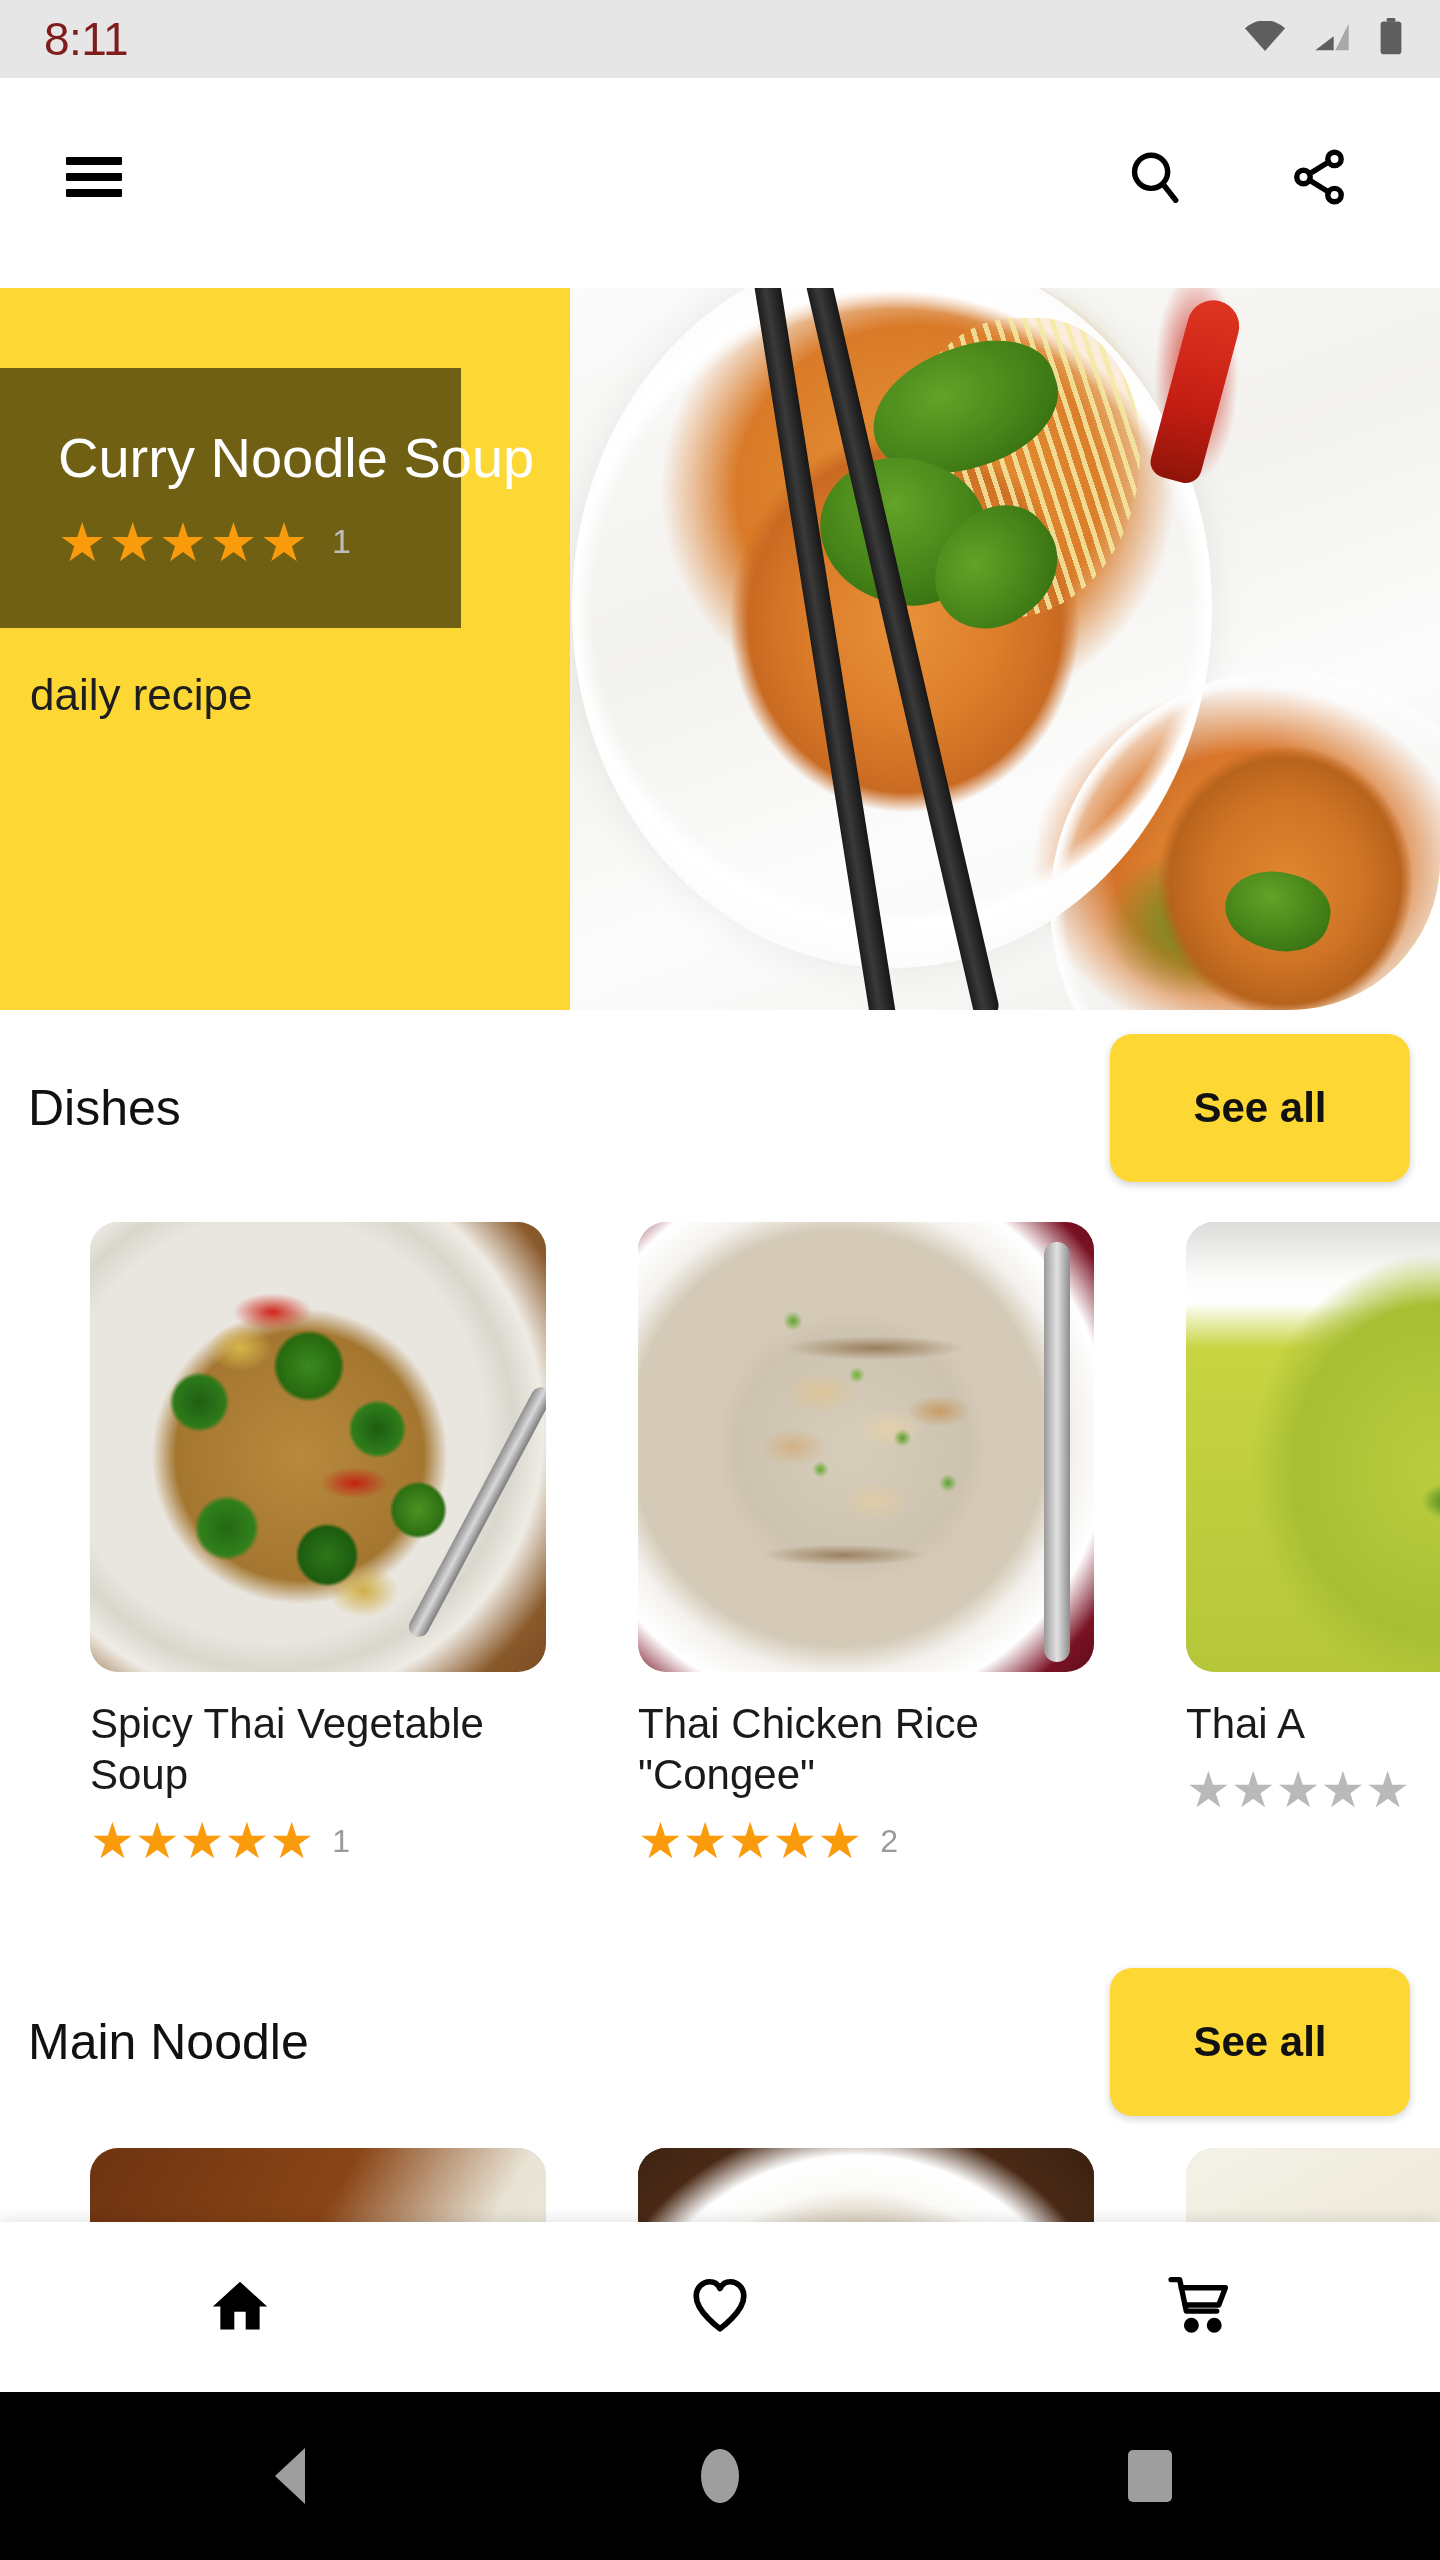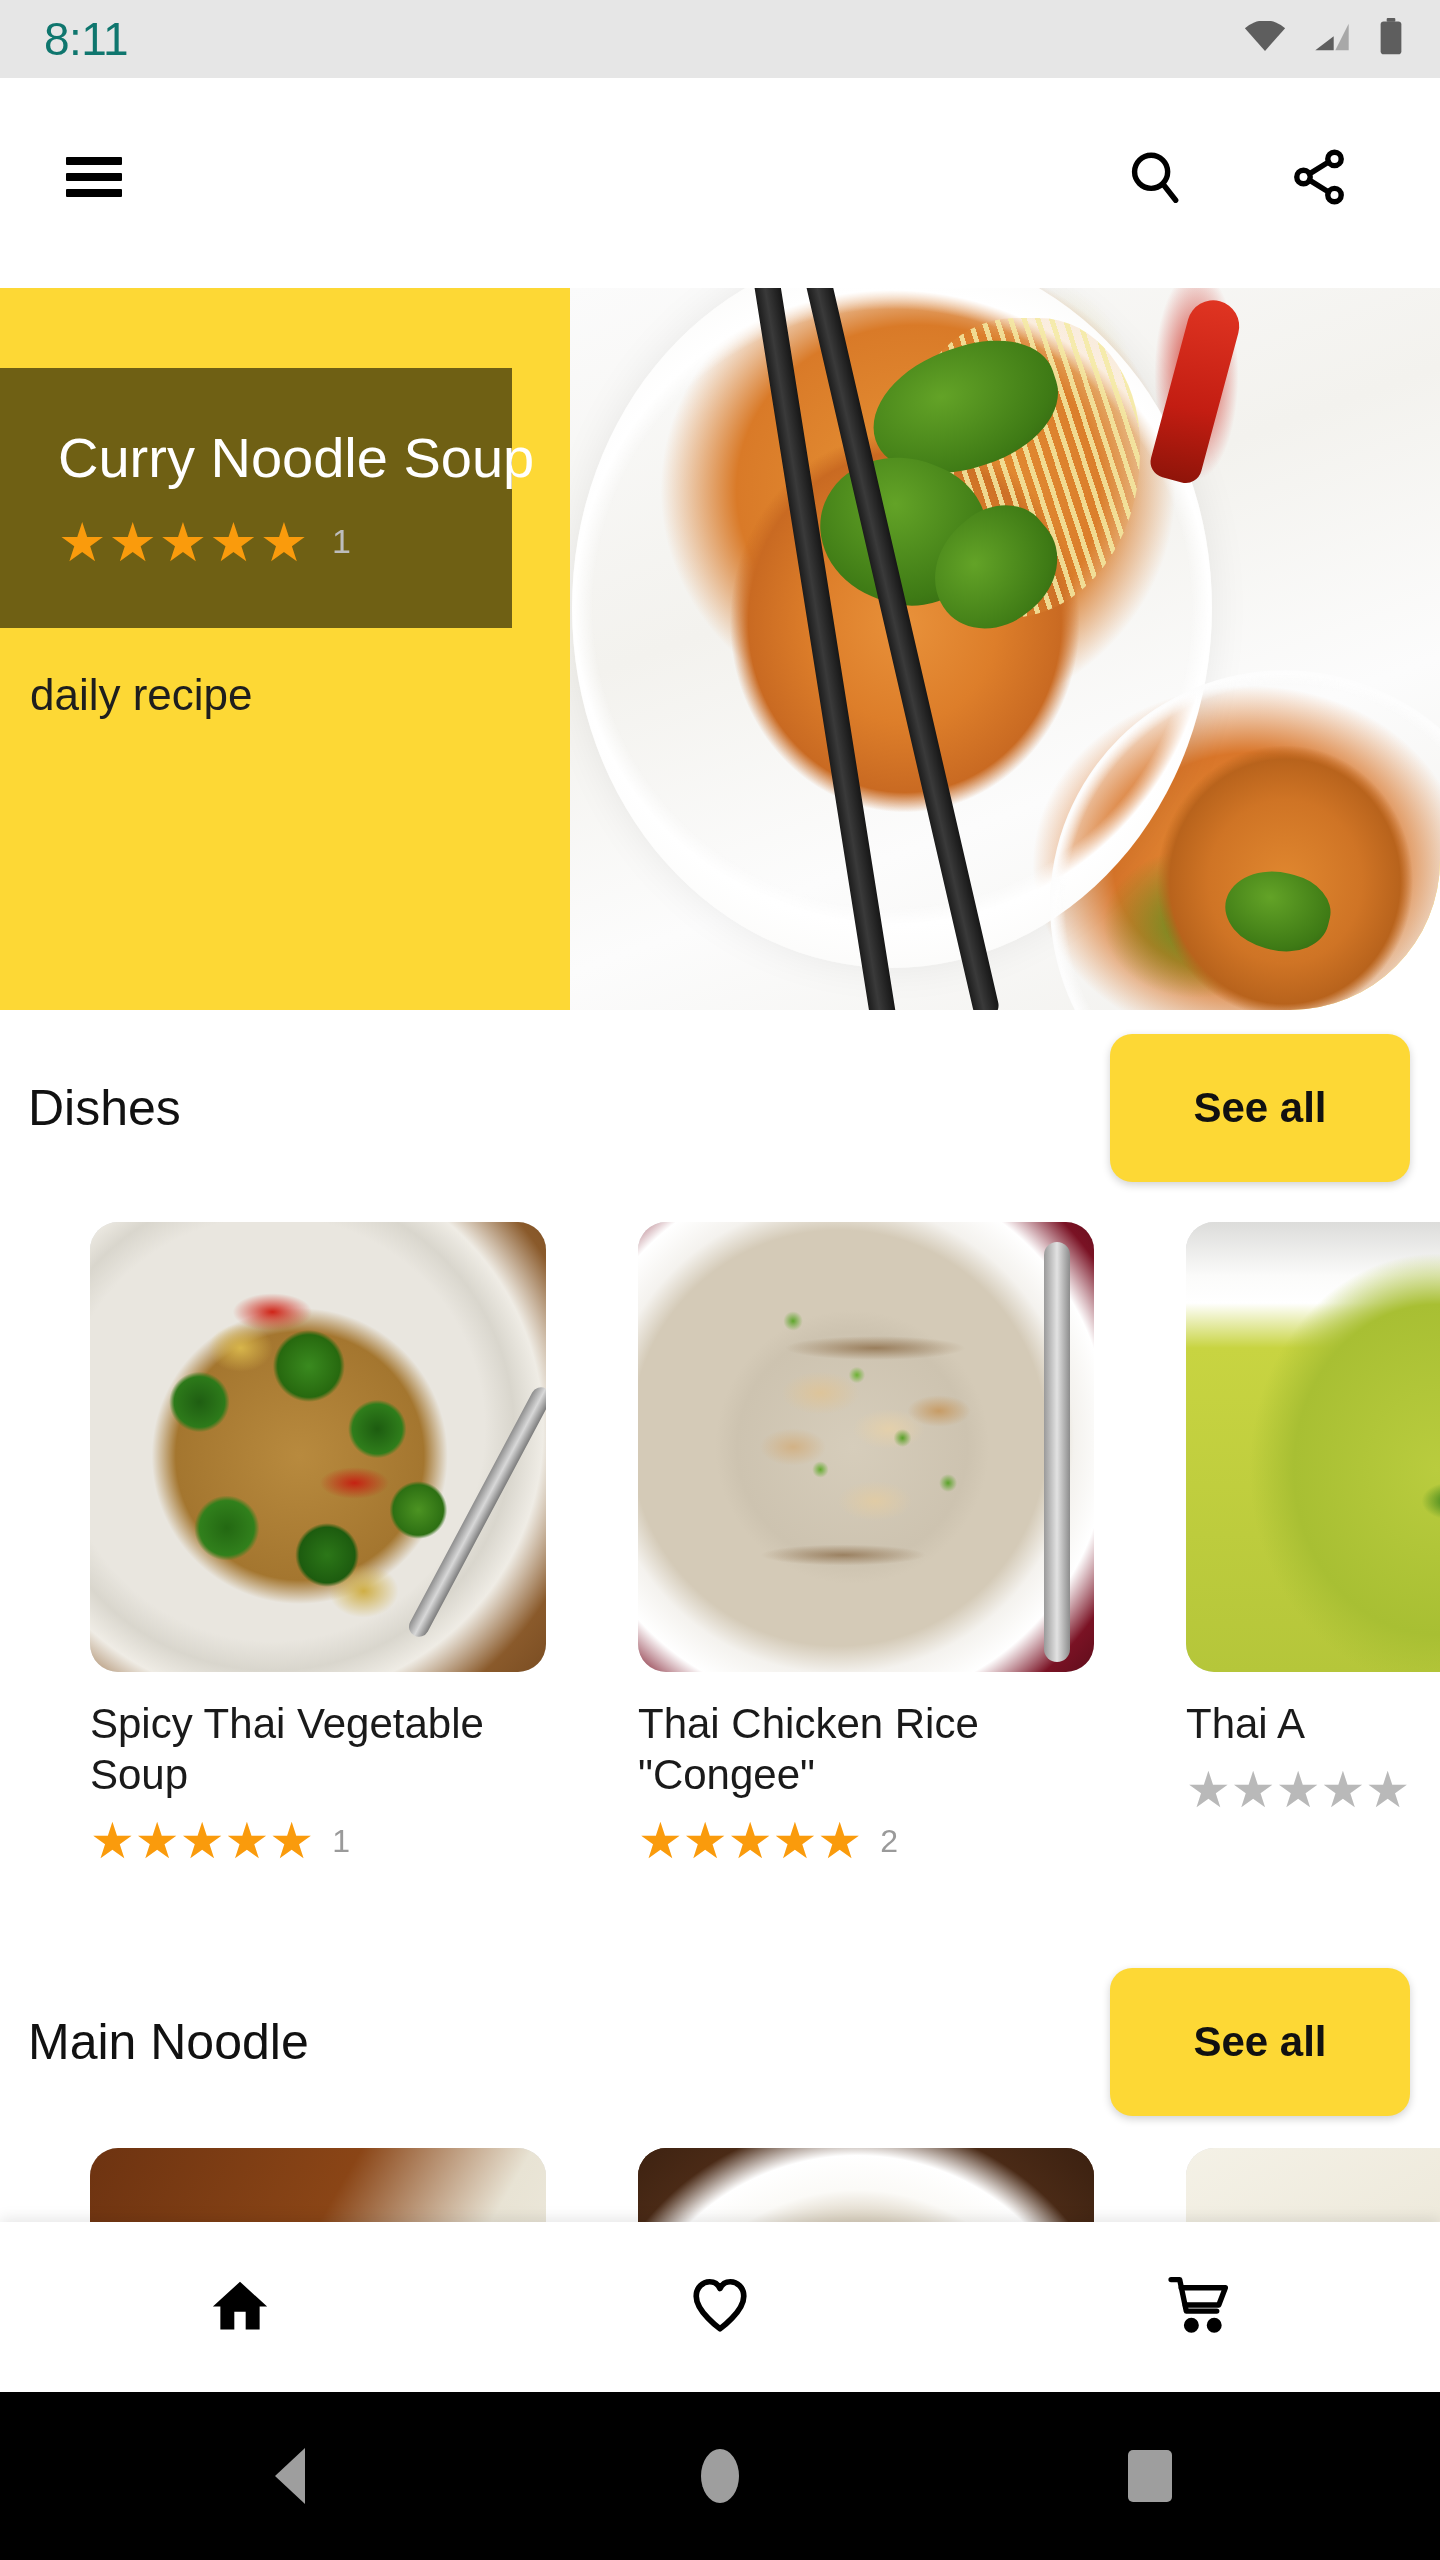--- a/index.html
+++ b/index.html
@@ -27,21 +27,21 @@
     width: 1440px;
     height: 78px;
     background: #e6e6e6;
     display: flex;
     align-items: center;
     justify-content: space-between;
     padding: 0 36px 0 44px;
   }
   .status-clock {
     font-size: 46px;
-    color: #0f766e;
+    color: #7f1d1d;
     letter-spacing: -0.5px;
     font-family: "Liberation Sans", sans-serif;
   }
   .status-icons {
     display: flex;
     align-items: center;
     gap: 26px;
   }
 
   
@@ -180,21 +180,21 @@
     background: linear-gradient(90deg, #1c1c1c 0%, #3a3a3a 40%, #161616 100%);
     border-radius: 13px;
     transform-origin: top center;
   }
   .chopstick.a { left: 120px; top: -10px; transform: rotate(-9deg); }
   .chopstick.b { left: 170px; top: -10px; transform: rotate(-13deg); }
 
   .hero-overlay {
     position: absolute;
     left: 0; top: 80px;
-    width: 512px;
+    width: 461px;
     height: 260px;
     background: rgba(71,61,12,0.78);
     display: flex;
     flex-direction: column;
     justify-content: center;
     padding-left: 58px;
   }
   .hero-title {
     font-size: 56px;
     color: #ffffff;

